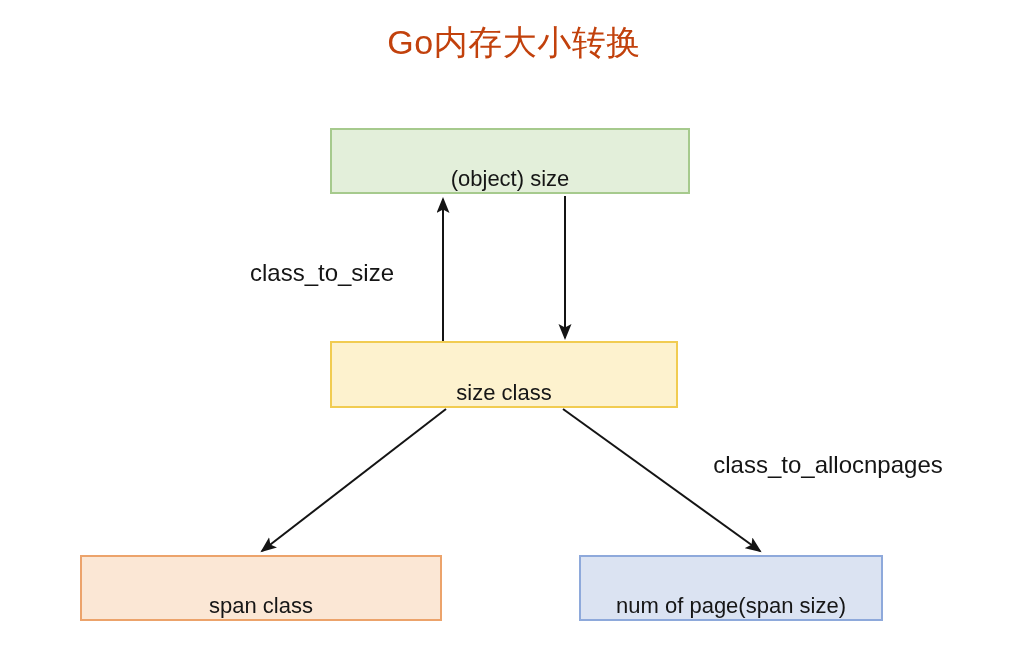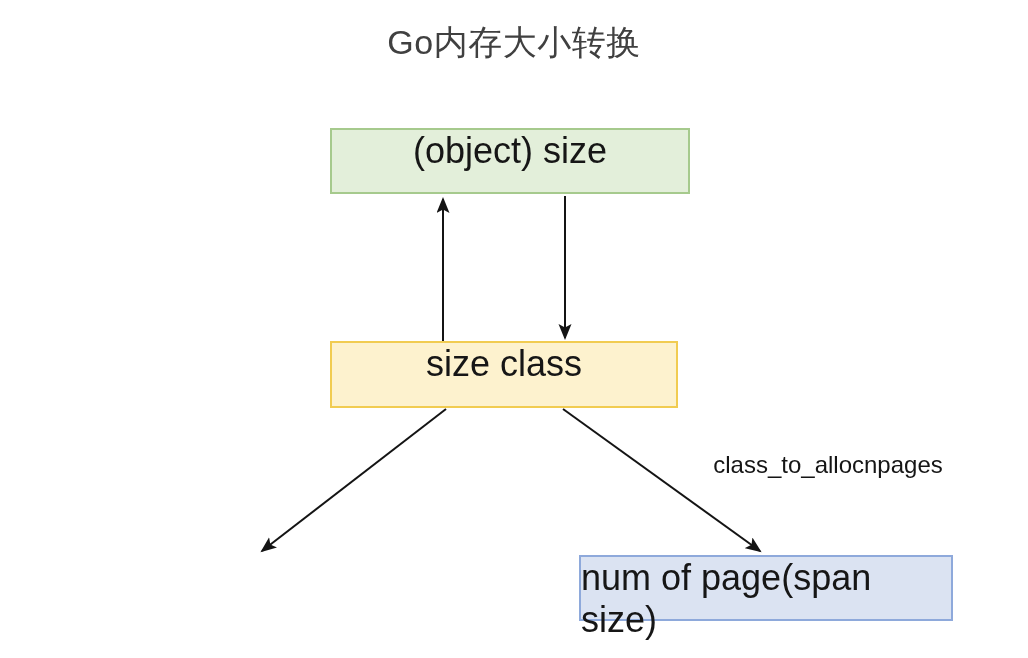--- a/index.html
+++ b/index.html
@@ -16,37 +16,37 @@
     overflow: hidden;
   }
   .title {
     position: absolute;
     top: 20px;
     left: 0;
     width: 100%;
     text-align: center;
     font-size: 34px;
     font-weight: 500;
-    color: #404040;
+    color: #c2410c;
     letter-spacing: 0.5px;
   }
   .node {
     position: absolute;
     box-sizing: border-box;
     border: 2px solid;
     display: flex;
-    align-items: flex-start;
+    align-items: flex-end;
     justify-content: center;
-    font-size: 36px;
+    font-size: 22px;
     color: #161616;
   }
   .node-object-size { left: 330px; top: 128px; width: 360px; height: 66px; }
   .node-size-class  { left: 330px; top: 341px; width: 348px; height: 67px; }
   .node-span-class  { left: 80px;  top: 555px; width: 362px; height: 66px; }
-  .node-num-of-page { left: 579px; top: 555px; width: 374px; height: 66px; }
+  .node-num-of-page { left: 579px; top: 555px; width: 304px; height: 66px; }
   .edge-label {
     position: absolute;
     transform: translate(-50%, -50%);
     font-size: 24px;
     color: #151515;
     white-space: nowrap;
   }
   .lbl-class-to-size       { left: 322px; top: 273px; }
   .lbl-size-to-class       { left: 658px; top: 267px; }
   .lbl-makespanclass       { left: 192px; top: 482px; }
@@ -85,23 +85,27 @@
   </svg>
 
   <div class="node node-object-size" style="background-color: rgb(227, 239, 218); border-color: rgb(166, 202, 141);">
     <span>(object) size</span>
   </div>
 
   <div class="node node-size-class" style="background-color: rgb(253, 242, 206); border-color: rgb(241, 204, 81);">
     <span>size class</span>
   </div>
 
+  <div class="node node-span-class" style="background-color: rgb(251, 231, 213); border-color: rgb(236, 163, 107);">
+    <span>span class</span>
+  </div>
 
   <div class="node node-num-of-page" style="background-color: rgb(219, 227, 242); border-color: rgb(142, 169, 219);">
     <span>num of page(span size)</span>
   </div>
 
+  <div class="edge-label lbl-class-to-size">class_to_size</div>
 
 
 
   <div class="edge-label lbl-class-to-allocnpages">class_to_allocnpages</div>
 
 </div>
 
 </body></html>

